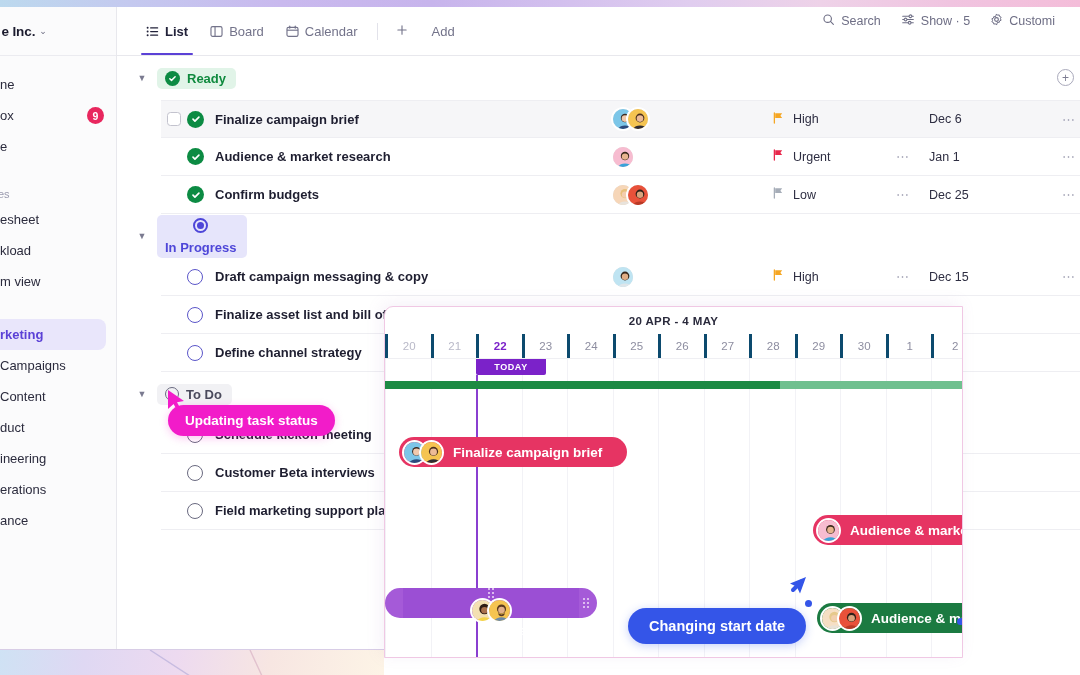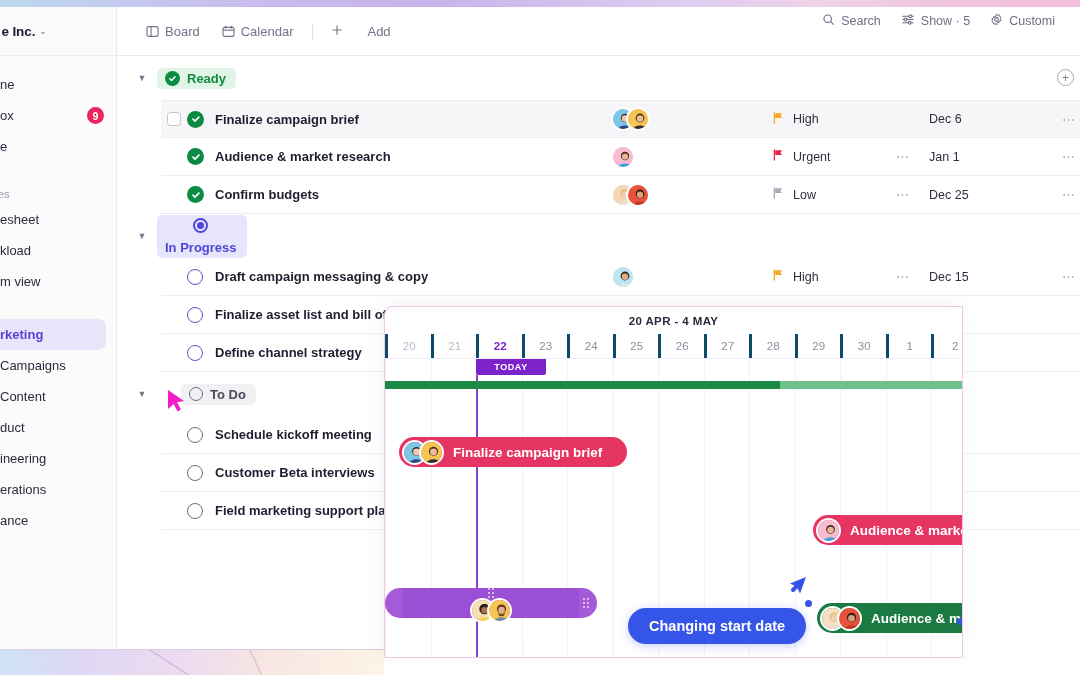--- a/index.html
+++ b/index.html
@@ -141,21 +141,21 @@
     display: flex; align-items: center; justify-content: center;
     cursor: pointer;
   }
   .status-pill {
     display: inline-flex; align-items: center; gap: 7px;
     padding: 3px 10px 3px 8px; border-radius: 5px;
     font-size: 13px; font-weight: 600;
   }
   .status-pill.ready { background: #e1f4e8; color: #0f8a3e; }
   .status-pill.inprog { background: #e6e5fb; color: #4e46d8; flex-direction: column; }
-  .status-pill.todo { background: #f1f1f4; color: #4a4a5c; margin-left: 24px; }
+  .status-pill.todo { background: #f1f1f4; color: #4a4a5c; }
 
   .ico-check {
     width: 15px; height: 15px; border-radius: 50%;
     background: #0c8b43; display:flex; align-items:center; justify-content:center;
   }
   .ico-check svg { display:block; }
   .ico-radio {
     width: 15px; height: 15px; border-radius: 50%;
     border: 2px solid #4e46d8; display:flex; align-items:center; justify-content:center;
   }
@@ -425,20 +425,35 @@
       </div>
       <div class="nav-item">
         <span class="nav-label">…ance</span>
       </div>
     </div>
   </aside>
 
   <section class="main">
 
     <div class="viewbar">
+      <div class="vtab active">
+        <span>
+          <svg width="13" height="13" viewBox="0 0 16 16">
+              <g fill="#22223a">
+                <circle cx="2" cy="3.5" r="1.2"></circle>
+                <rect x="5" y="2.8" width="10" height="1.5" rx=".7"></rect>
+                <circle cx="2" cy="8" r="1.2"></circle>
+                <rect x="5" y="7.3" width="10" height="1.5" rx=".7"></rect>
+                <circle cx="2" cy="12.5" r="1.2"></circle>
+                <rect x="5" y="11.8" width="10" height="1.5" rx=".7"></rect>
+              </g>
+            </svg>
+        </span>
+        <span>List</span>
+      </div>
       <div class="vtab">
         <span>
           <svg width="13" height="13" viewBox="0 0 16 16">
               <rect x="1.2" y="2" width="13.6" height="12" rx="2" fill="none" stroke="#73738a" stroke-width="1.4"></rect>
               <line x1="6.2" y1="2" x2="6.2" y2="14" stroke="#73738a" stroke-width="1.4"></line>
             </svg>
         </span>
         <span>Board</span>
       </div>
       <div class="vtab">
@@ -879,20 +894,23 @@
       </div>
 
     </div>
   </div>
 
   <span class="cursor-magenta">
     <svg width="22" height="24" viewBox="0 0 22 24">
         <path d="M2 1l16 11-7 1.2 4 7.2-3.4 2-4-7.3L2 20z" fill="#f21cc9"></path>
       </svg>
   </span>
+  <div class="bubble bubble-magenta">
+    <span>Updating task status</span>
+  </div>
 
   <span class="cursor-blue">
     <svg width="26" height="26" viewBox="0 0 26 26">
         <path d="M24 2L8 8.5l6.8 3.2 3.2 6.8z" fill="#3455e8"></path>
         <path d="M20 6l-9 9" stroke="#3455e8" stroke-width="4" stroke-linecap="round"></path>
       </svg>
   </span>
   <div class="bubble bubble-blue">
     <span>Changing start date</span>
   </div>

